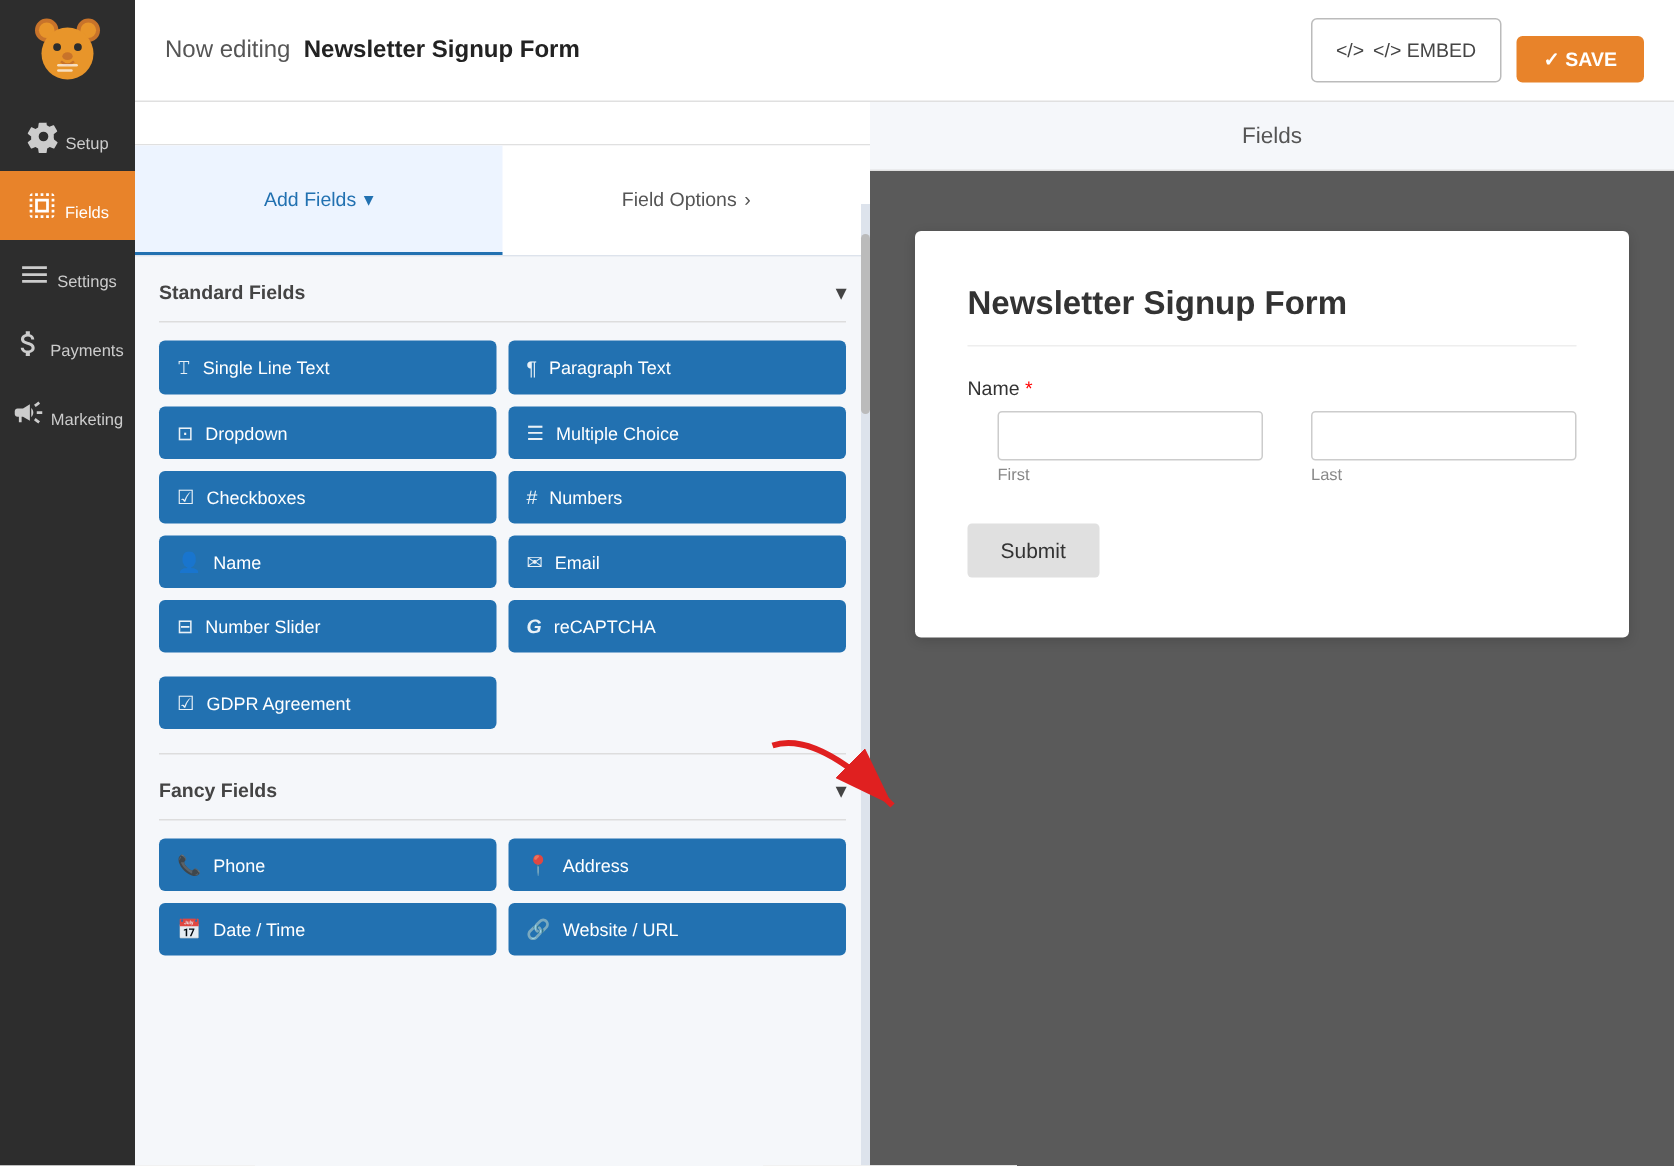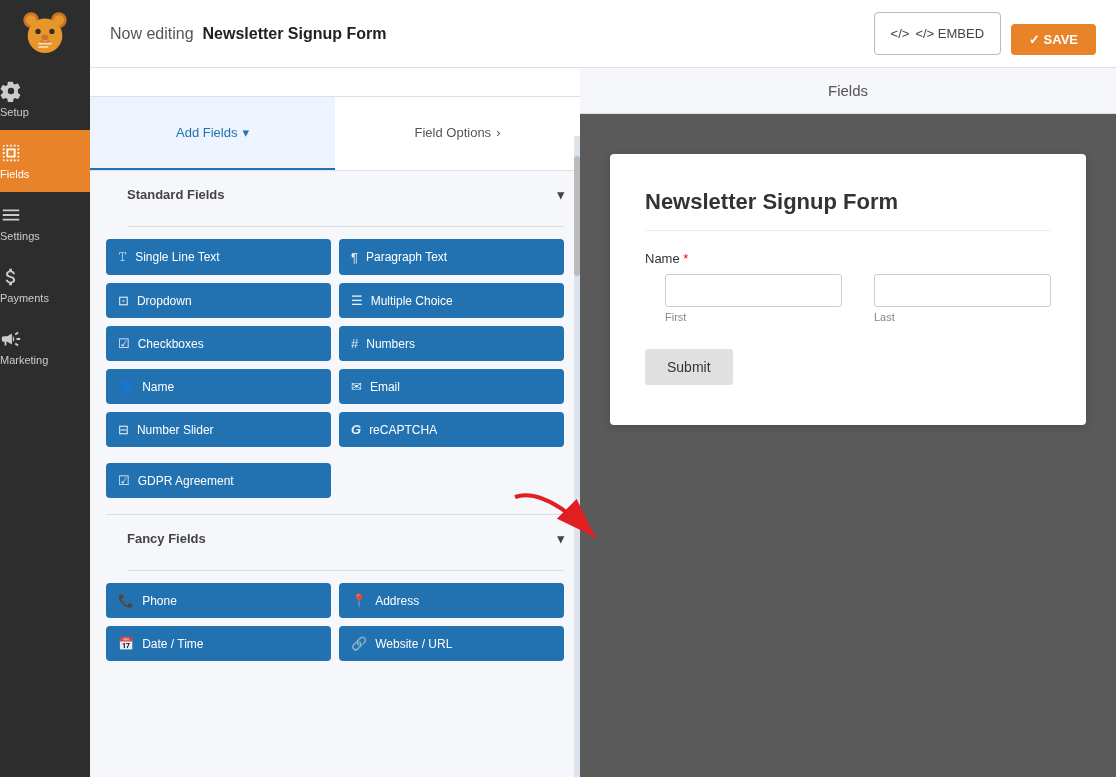--- a/index.html
+++ b/index.html
@@ -24,22 +24,21 @@
       align-items: center;
       justify-content: center;
     }
     .bear-icon {
       width: 52px;
       height: 52px;
     }
     .sidebar-item {
       width: 90px;
       display: flex;
-      flex-direction: column;
-      align-items: flex-start;
+      align-items: flex-end;
       justify-content: center;
       padding: 12px 0;
       color: #ccc;
       cursor: pointer;
       font-size: 11px;
       gap: 4px;
       text-decoration: none;
     }
     .sidebar-item.active {
       background: #e8832a;
@@ -170,23 +169,22 @@
     }
 
     .section-header {
       display: flex;
       align-items: center;
       justify-content: space-between;
       font-size: 13px;
       color: #444;
       font-weight: 600;
       margin-bottom: 12px;
-      padding-bottom: 24px;
+      padding-bottom: 12px;
       border-bottom: 1px solid #ddd;
-      margin-left: 21px;
     }
 
     .fields-grid {
       display: grid;
       grid-template-columns: 1fr 1fr;
       gap: 8px;
       margin-bottom: 16px;
     }
 
     .field-btn {

